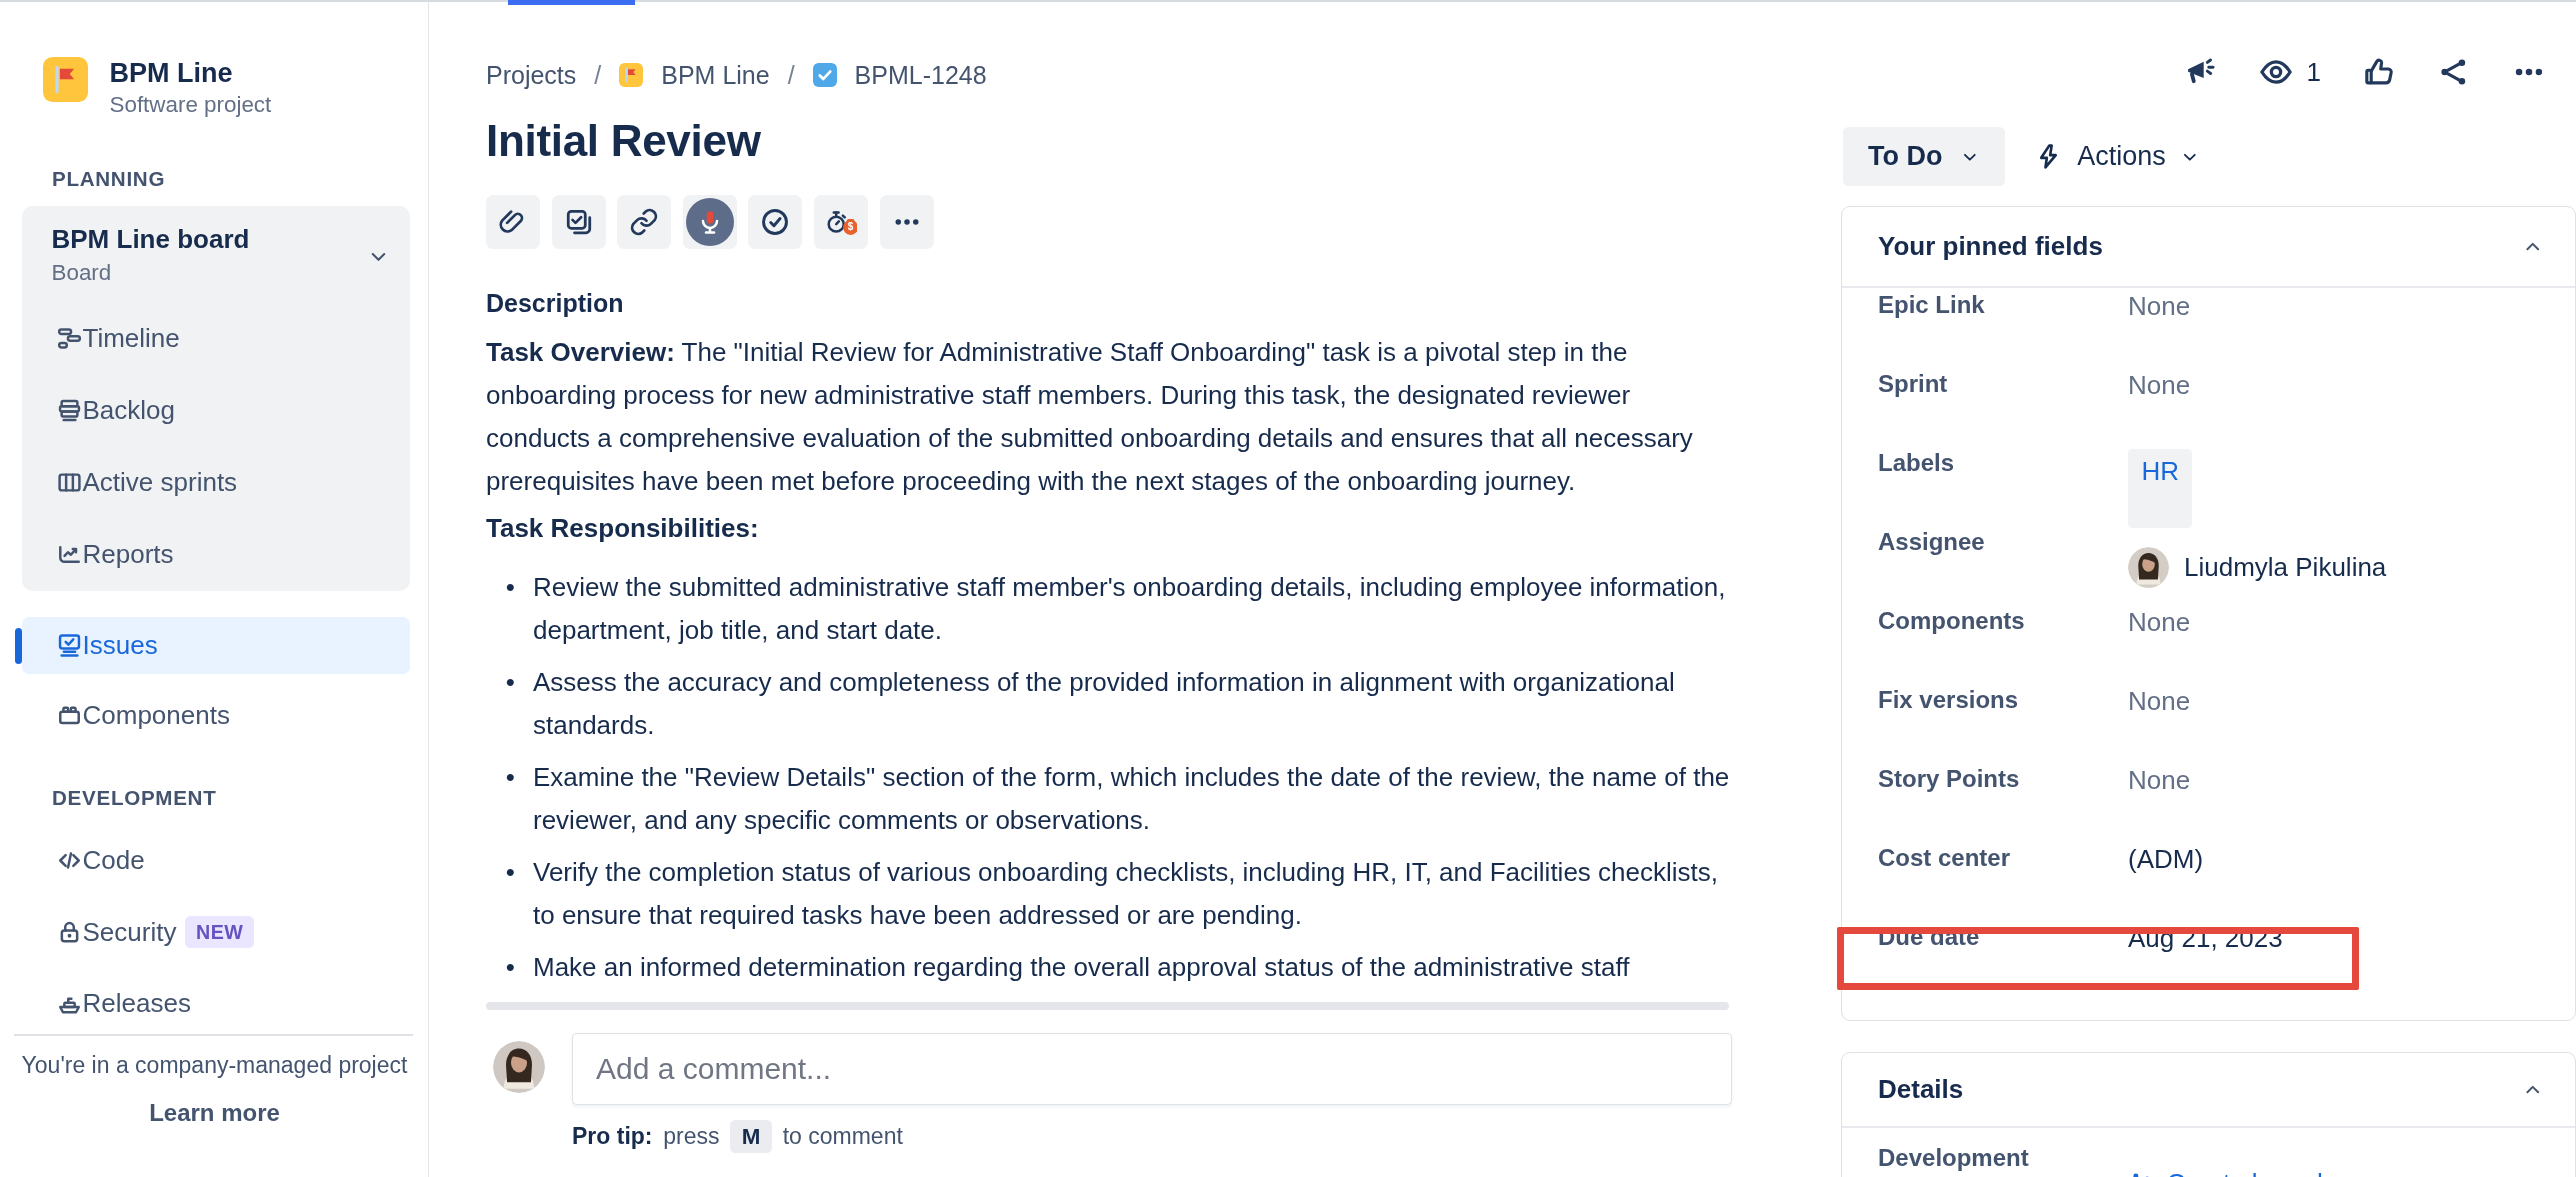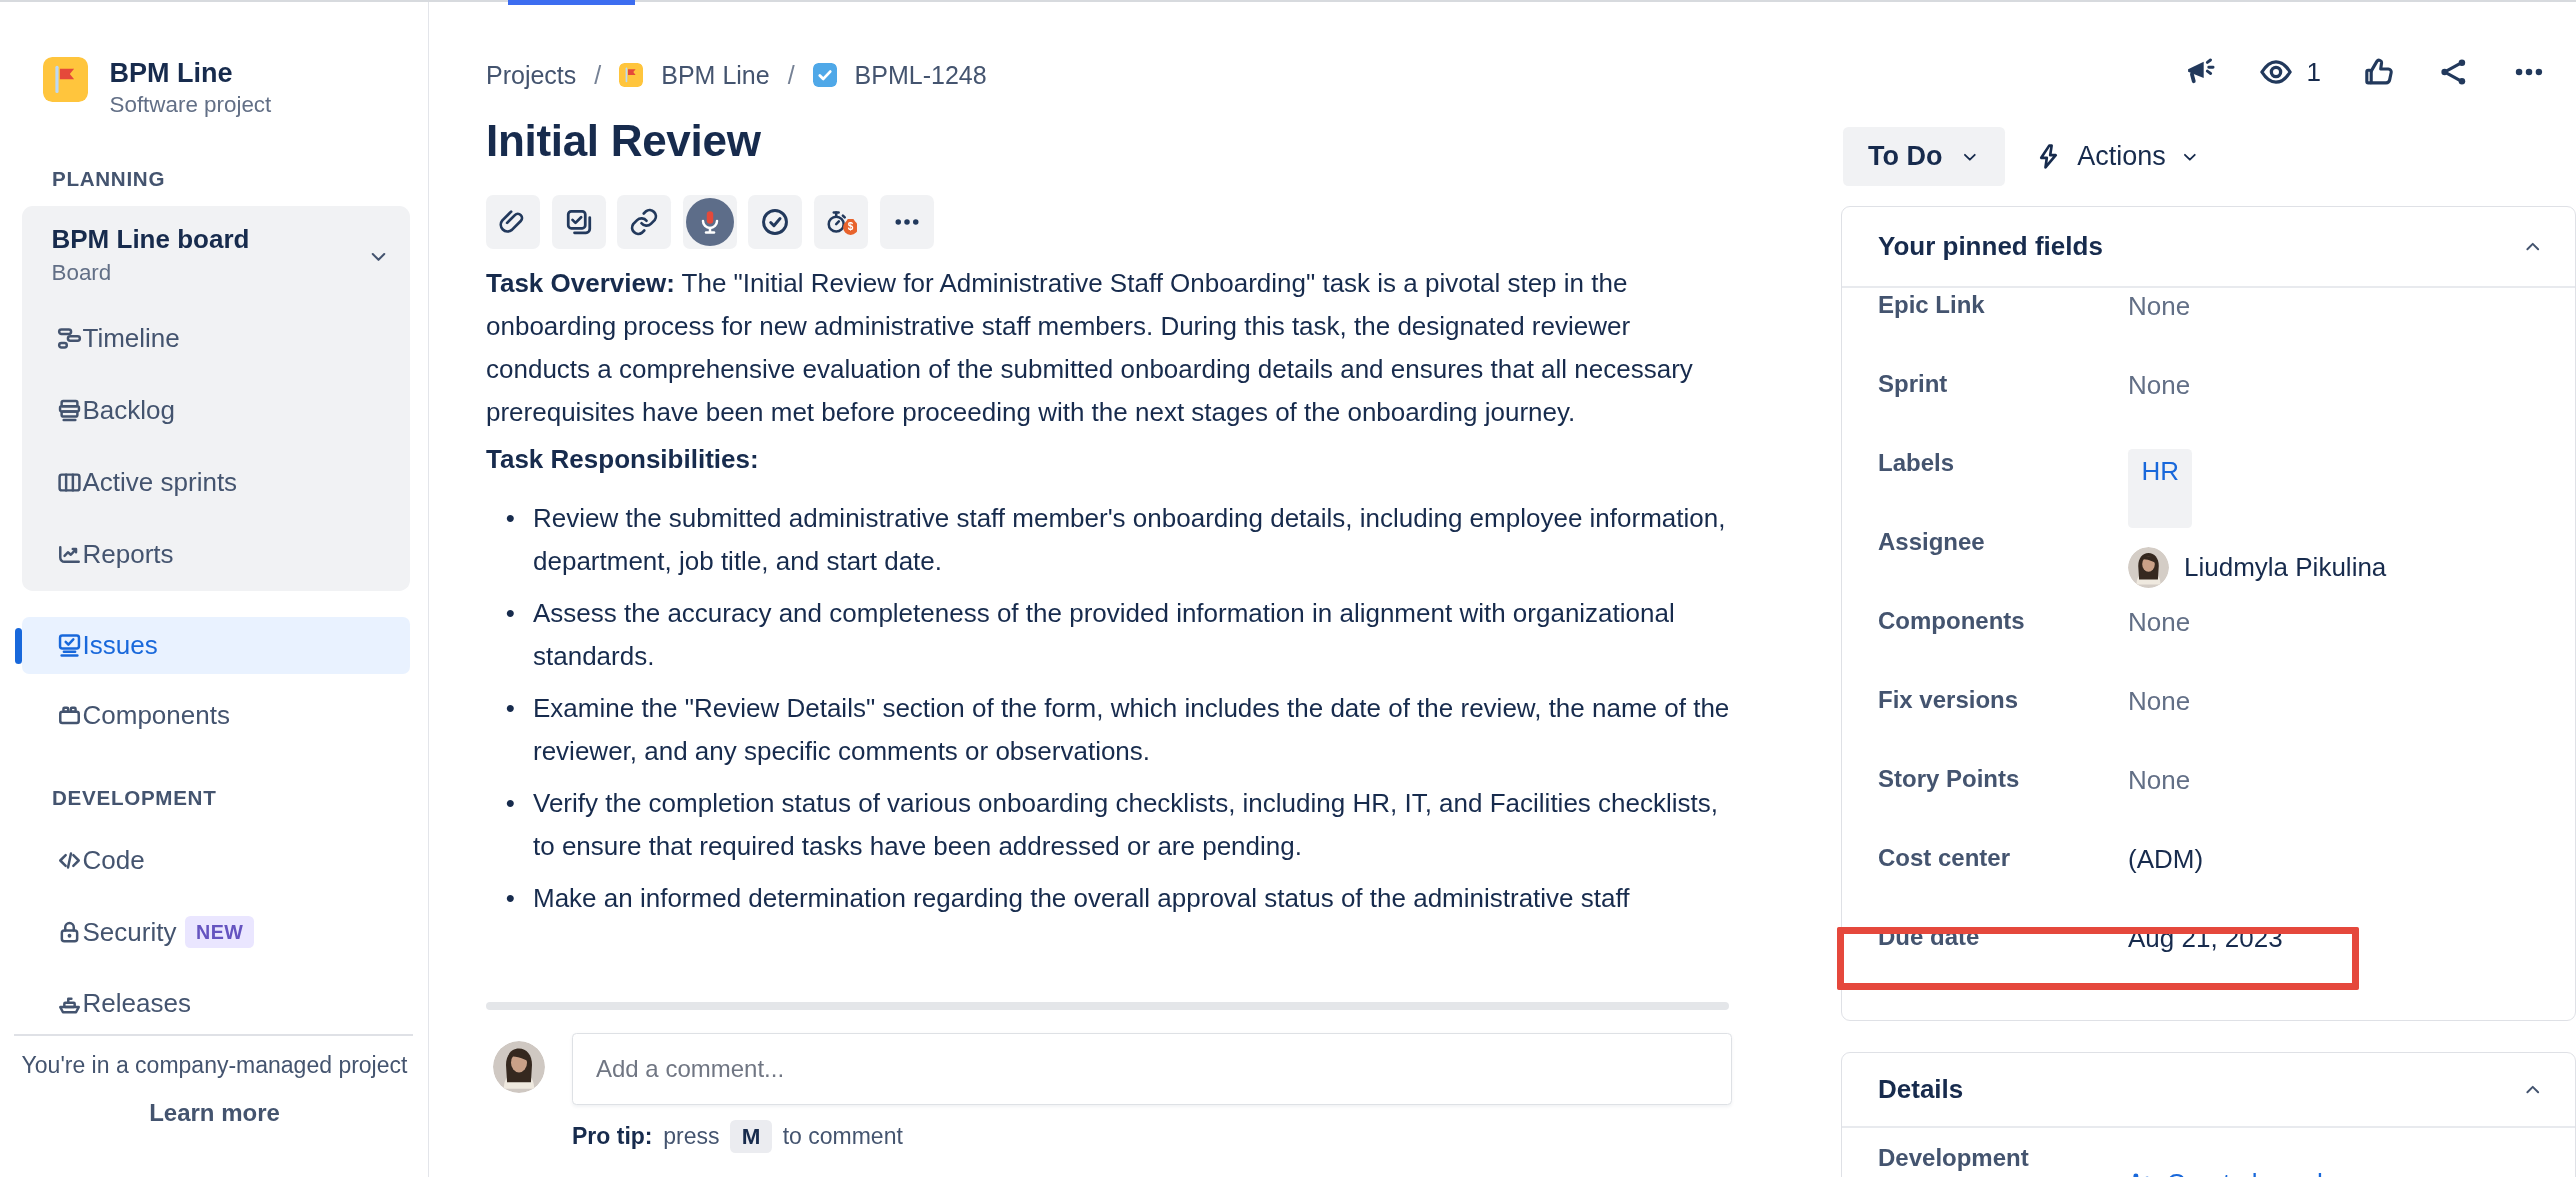--- a/index.html
+++ b/index.html
@@ -56,21 +56,21 @@
   .b { font-weight:700; }
   .resp-label { margin-top:10.7px; font-size:26px; font-weight:700; color:#172B4D; line-height:30px; }
   .bullets { margin-top:23px; list-style:none; }
   .bullets li { position:relative; padding-left:47px; font-size:26px; line-height:43px; margin-bottom:9px; }
   .bullets li::before { content:"•"; position:absolute; left:19.7px; top:0; font-size:26px; color:#172B4D; }
   .scroll-divider { position:absolute; left:486px; top:1002px; width:1243px; height:8px; background:#e4e6e9; border-radius:4.5px; }
 
   
   .comment-avatar { position:absolute; left:493px; top:1041px; width:52px; height:52px; border-radius:50%; overflow:hidden; }
   .comment-box { position:absolute; left:572px; top:1033px; width:1160px; height:72px; background:#fff; border:1.8px solid #dee1e5; border-radius:4.5px; box-shadow:0 1.8px 3.6px rgba(9,30,66,0.06); }
-  .comment-input { width:100%; height:100%; border:none; outline:none; padding:0 23px; font-family:"Liberation Sans",sans-serif; font-size:24px; color:#172B4D; background:transparent; }
+  .comment-input { width:100%; height:100%; border:none; outline:none; padding:0 23px; font-family:"Liberation Sans",sans-serif; font-size:30px; color:#172B4D; background:transparent; }
   .comment-input::placeholder { color:#707683; }
   .protip { position:absolute; left:572px; top:1120px; display:flex; align-items:center; gap:10.7px; font-size:23px; color:#44546F; }
   .protip .pt-bold { font-weight:700; color:#172B4D; }
   .key-badge { background:#EBECF0; border-radius:5.4px; padding:3.6px 11.6px; font-size:22.4px; font-weight:600; color:#172B4D; }
 
   
   .status-btn { position:absolute; left:1843px; top:127px; height:59px; padding:0 25px; background:#F1F2F4; border-radius:5.4px; display:flex; align-items:center; gap:18px; font-size:27px; font-weight:600; color:#172B4D; cursor:pointer; }
   .actions-btn { position:absolute; left:2034px; top:127px; height:59px; display:flex; align-items:center; gap:14.3px; font-size:27px; font-weight:500; color:#172B4D; cursor:pointer; }
   .card { position:absolute; left:1841px; width:735px; background:#fff; border:1.8px solid #dfe1e6; border-radius:9px; }
   .pinned-card { top:206px; height:815px; }
@@ -360,20 +360,21 @@
         <span>
             <svg width="30" height="30" viewBox="0 0 24 24">
               <circle cx="5" cy="12" r="2.2" fill="currentColor"></circle>
               <circle cx="12" cy="12" r="2.2" fill="currentColor"></circle>
               <circle cx="19" cy="12" r="2.2" fill="currentColor"></circle>
             </svg>
           </span>
       </div>
     </div>
 
+    <div class="desc-label">Description</div>
     <p class="desc-para"><span class="b">Task Overview:</span><span> The "Initial Review for Administrative Staff Onboarding" task is a pivotal step in the onboarding process for new administrative staff members. During this task, the designated reviewer conducts a comprehensive evaluation of the submitted onboarding details and ensures that all necessary prerequisites have been met before proceeding with the next stages of the onboarding journey.</span></p>
     <div class="resp-label">Task Responsibilities:</div>
     <ul class="bullets">
       <li>Review the submitted administrative staff member's onboarding details, including employee information, department, job title, and start date.</li>
       <li>Assess the accuracy and completeness of the provided information in alignment with organizational standards.</li>
       <li>Examine the "Review Details" section of the form, which includes the date of the review, the name of the reviewer, and any specific comments or observations.</li>
       <li>Verify the completion status of various onboarding checklists, including HR, IT, and Facilities checklists, to ensure that required tasks have been addressed or are pending.</li>
       <li>Make an informed determination regarding the overall approval status of the administrative staff</li>
     </ul>
   </div>

